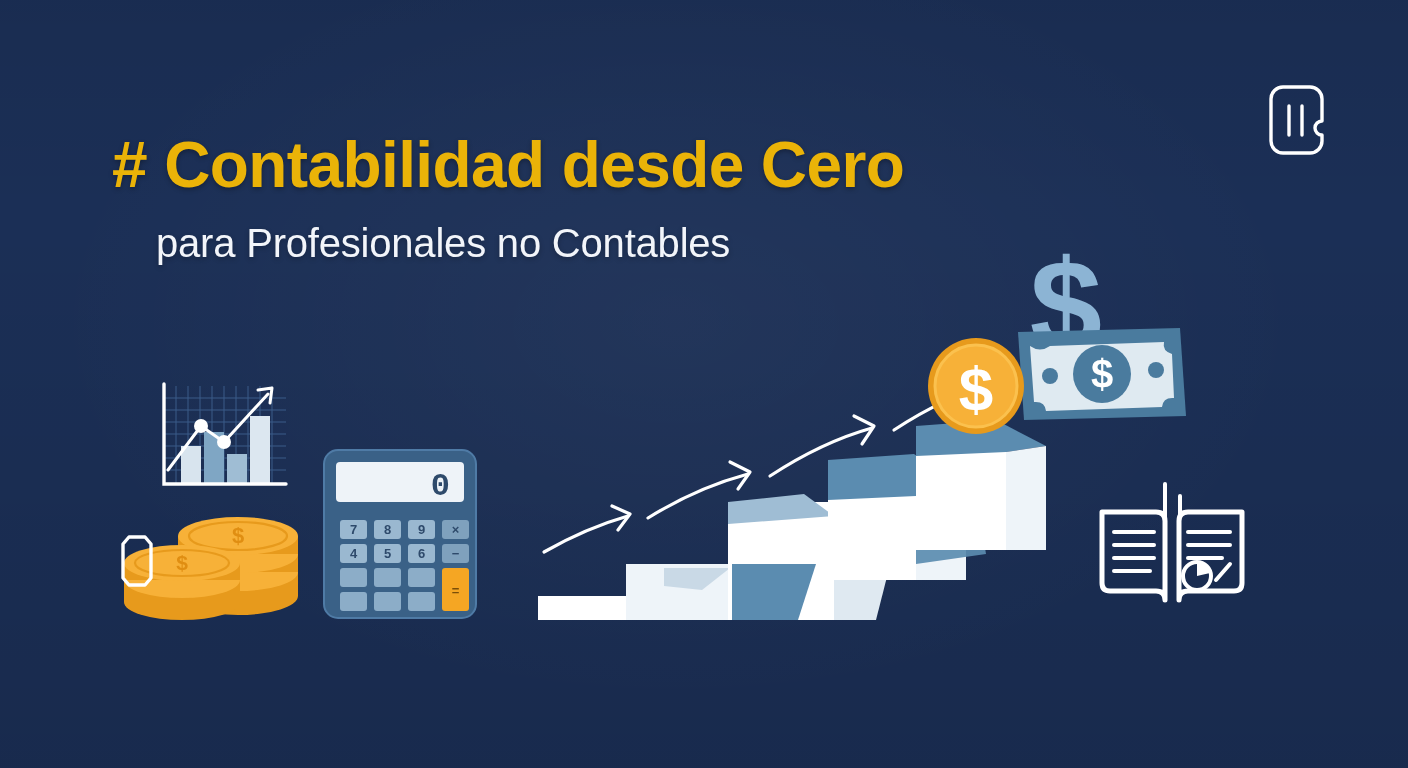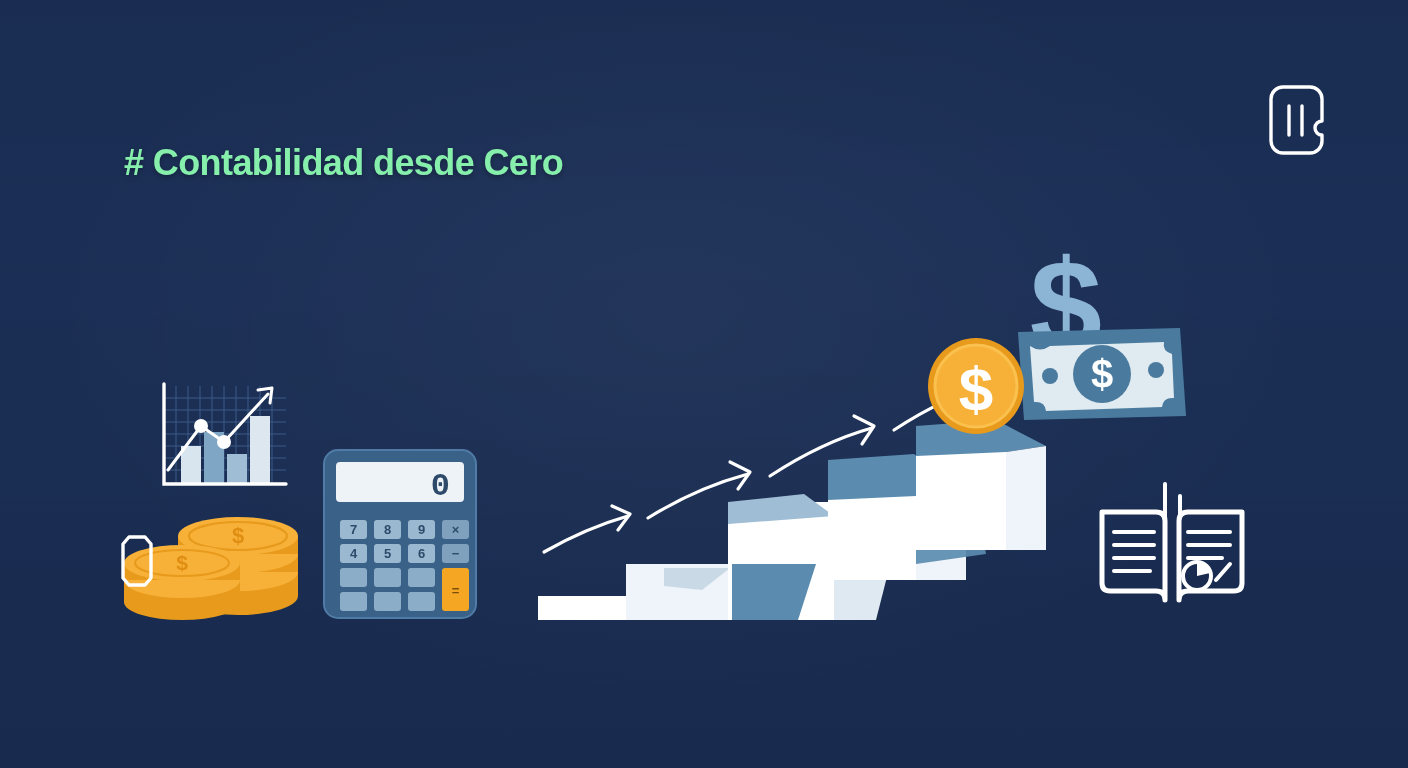--- a/index.html
+++ b/index.html
@@ -30,27 +30,27 @@
   }
 
   
   #headline-block {
     position: absolute;
     left: 112px;
     top: 132px;
     z-index: 30;
   }
   #title {
-    font-size: 36px;
+    font-size: 64px;
     font-weight: 700;
-    color: #86efac;
+    color: #eab308;
     letter-spacing: -0.6px;
     line-height: 1.04;
     white-space: nowrap;
-    margin: 12px;
+    margin: 0;
     text-shadow: 0 2px 5px rgba(0,0,0,0.30);
   }
   #subtitle {
     font-size: 40px;
     font-weight: 300;
     color: #f2f5fa;
     letter-spacing: -0.2px;
     line-height: 1.1;
     white-space: nowrap;
     margin: 22px 0 0 44px;
@@ -82,20 +82,21 @@
 
   svg { display: block; overflow: visible; }
 </style>
 </head>
 <body>
 
 <div id="banner">
 
   <div id="headline-block">
     <div id="title"># Contabilidad desde Cero</div>
+    <div id="subtitle">para Profesionales no Contables</div>
   </div>
 
   <div id="logo-mark">
     <svg viewBox="0 0 64 76" width="64" height="76" aria-hidden="true">
       <path d="M44 5 H17 A12 12 0 0 0 5 17 V59 A12 12 0 0 0 17 71 H44 A12 12 0 0 0 56 59 V53
                A7 7 0 0 1 49 46 A7 7 0 0 1 56 39 V17 A12 12 0 0 0 44 5 Z" fill="none" stroke="#ffffff" stroke-width="3.4" stroke-linejoin="round"></path>
       <line x1="23" y1="24" x2="23" y2="53" stroke="#ffffff" stroke-width="3.4" stroke-linecap="round"></line>
       <line x1="36" y1="24" x2="36" y2="53" stroke="#ffffff" stroke-width="3.4" stroke-linecap="round"></line>
     </svg>
   </div>

